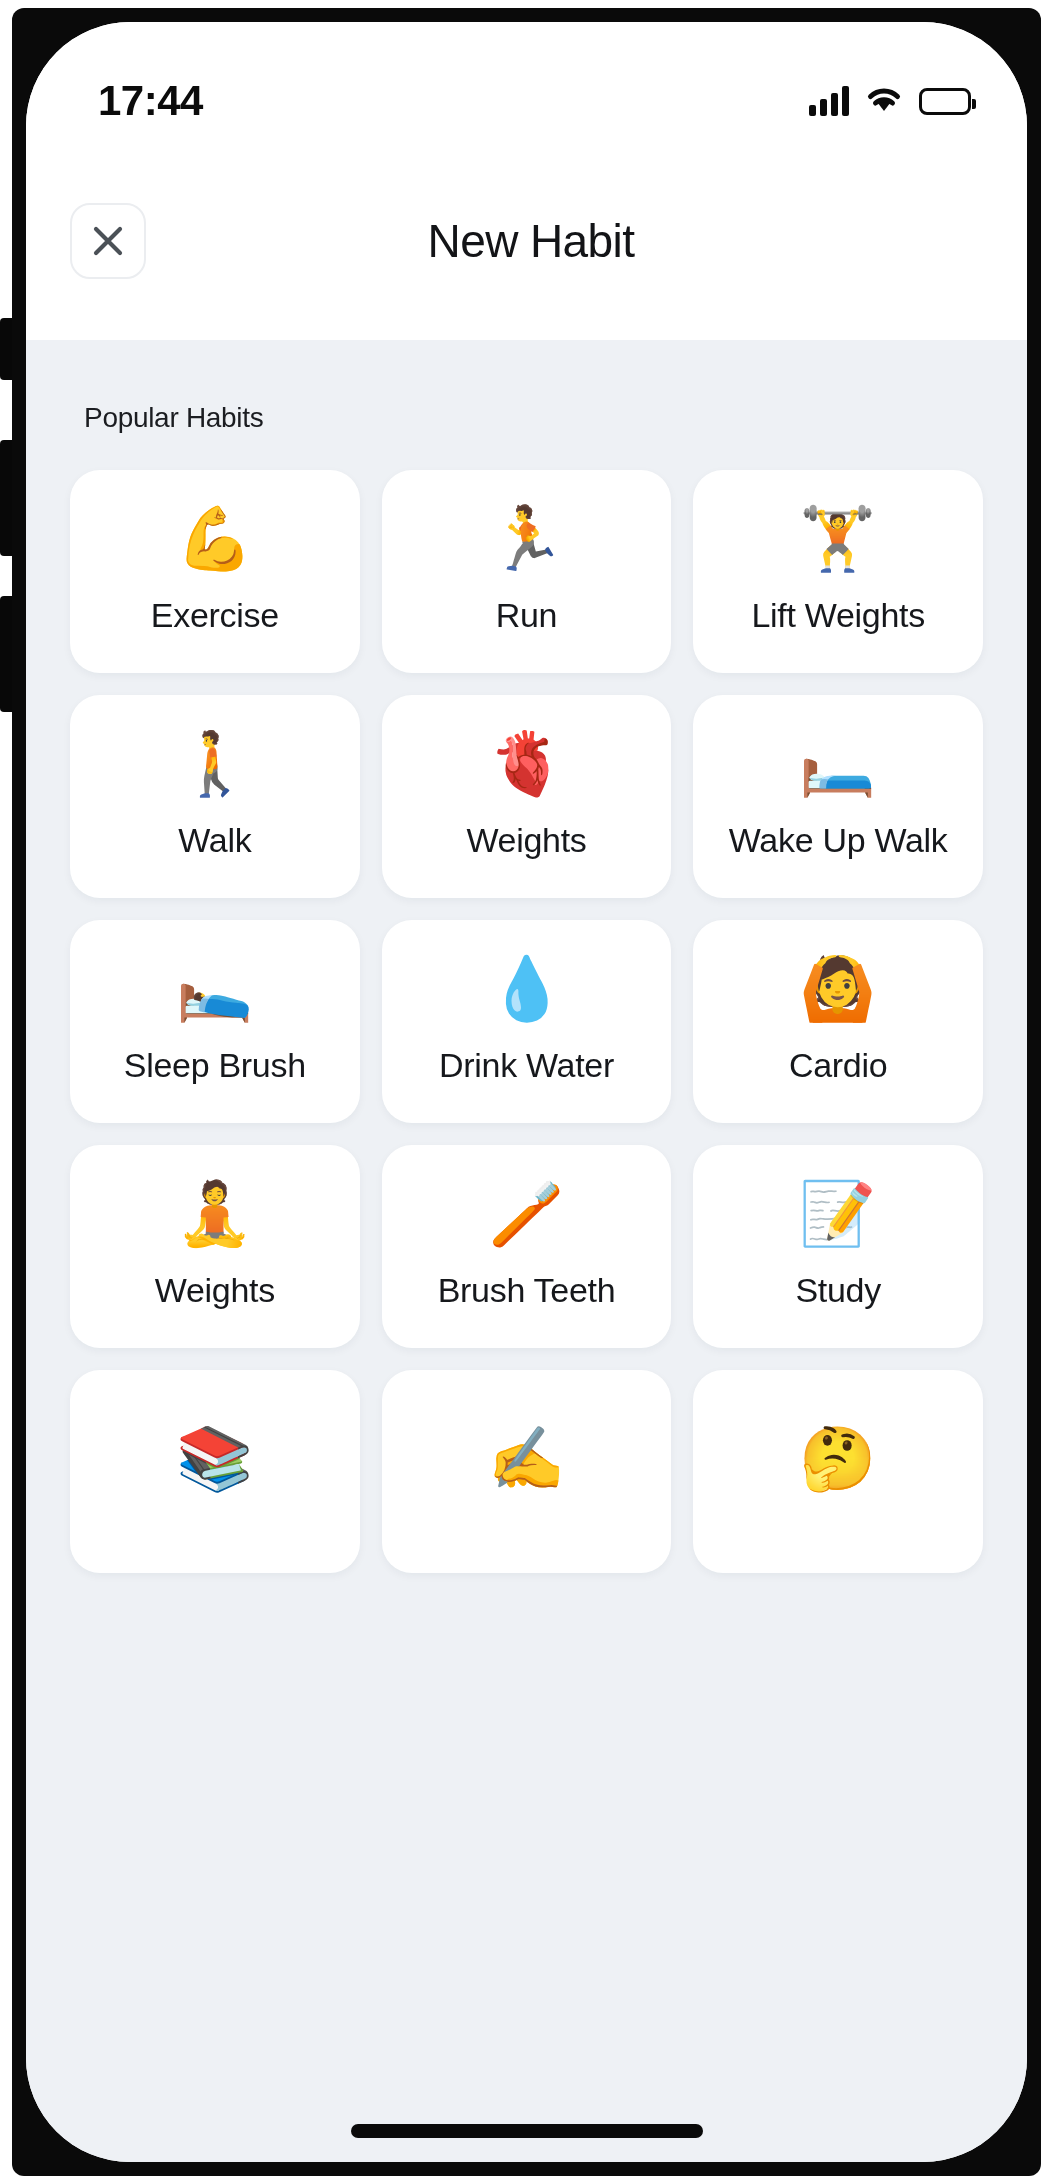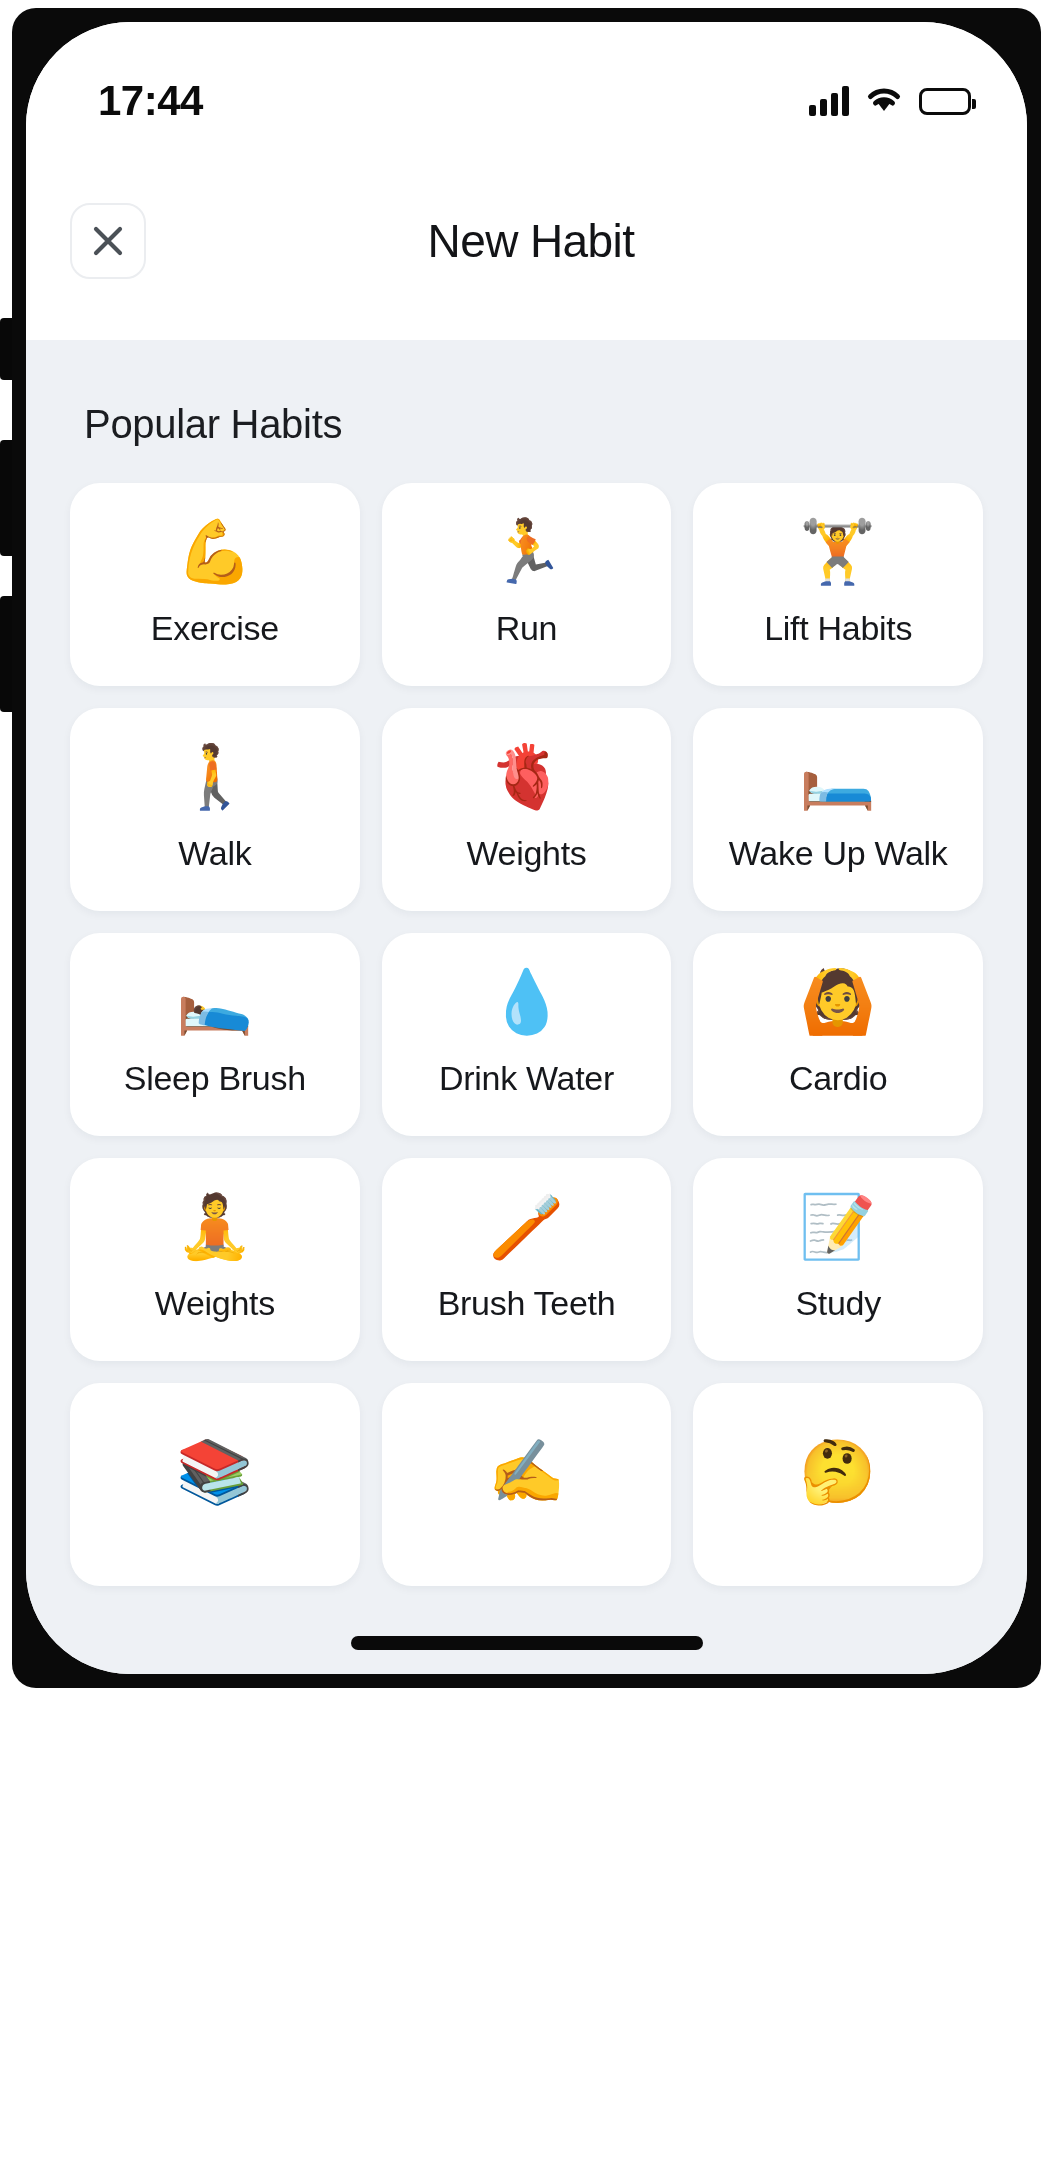--- a/index.html
+++ b/index.html
@@ -31,23 +31,23 @@
   .side-btn.silence { top: 318px;  height: 62px; }
   .side-btn.volup   { top: 440px;  height: 116px; }
   .side-btn.voldn   { top: 596px;  height: 116px; }
 
   
   .phone {
     position: absolute;
     left: 12px;
     top: 8px;
     width: 1029px;
-    height: 1680px;
+    height: 2168px;
     background: #0a0a0a;
-    border-radius: 24px;
+    border-radius: 12px;
     padding: 14px;
   }
   .phone-inner {
     position: relative;
     width: 100%;
     height: 100%;
     background: #ffffff;
     border-radius: 104px;
     overflow: hidden;
   }
@@ -167,21 +167,21 @@
   }
   .custom-label {
     margin-left: 38px;
     font-size: 43px;
     color: #14161a;
     letter-spacing: -0.4px;
   }
 
   .section-title {
     margin: 62px 0 0 58px;
-    font-size: 40px;
+    font-size: 28px;
     color: #1b1d21;
     letter-spacing: -0.3px;
   }
 
   
   .grid {
     margin: 36px 44px 0 44px;
     display: grid;
     grid-template-columns: repeat(3, 1fr);
     gap: 22px 22px;
@@ -276,21 +276,21 @@
           <div class="habit">
             <div class="emoji">💪</div>
             <div class="hname">Exercise</div>
           </div>
           <div class="habit">
             <div class="emoji">🏃</div>
             <div class="hname">Run</div>
           </div>
           <div class="habit">
             <div class="emoji">🏋️</div>
-            <div class="hname">Lift Habits</div>
+            <div class="hname">Lift Weights</div>
           </div>
 
           <div class="habit">
             <div class="emoji">🚶</div>
             <div class="hname">Walk</div>
           </div>
           <div class="habit">
             <div class="emoji">🫀</div>
             <div class="hname">Weights</div>
           </div>

